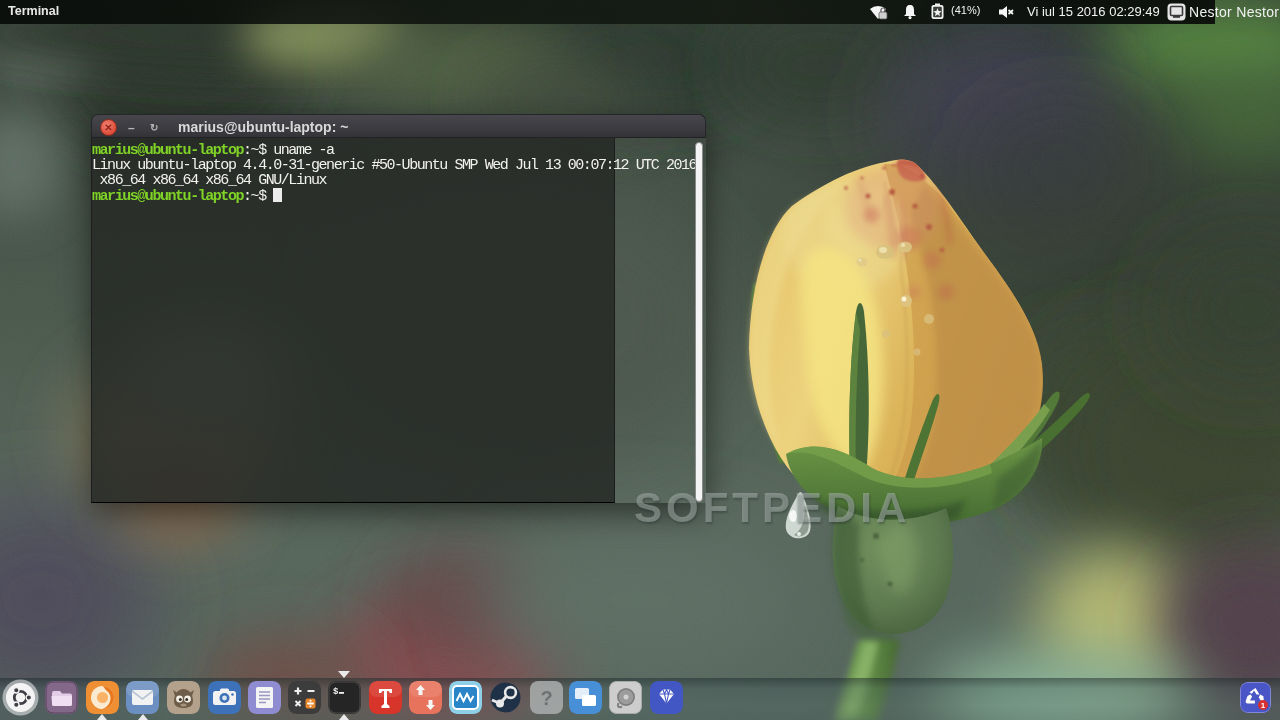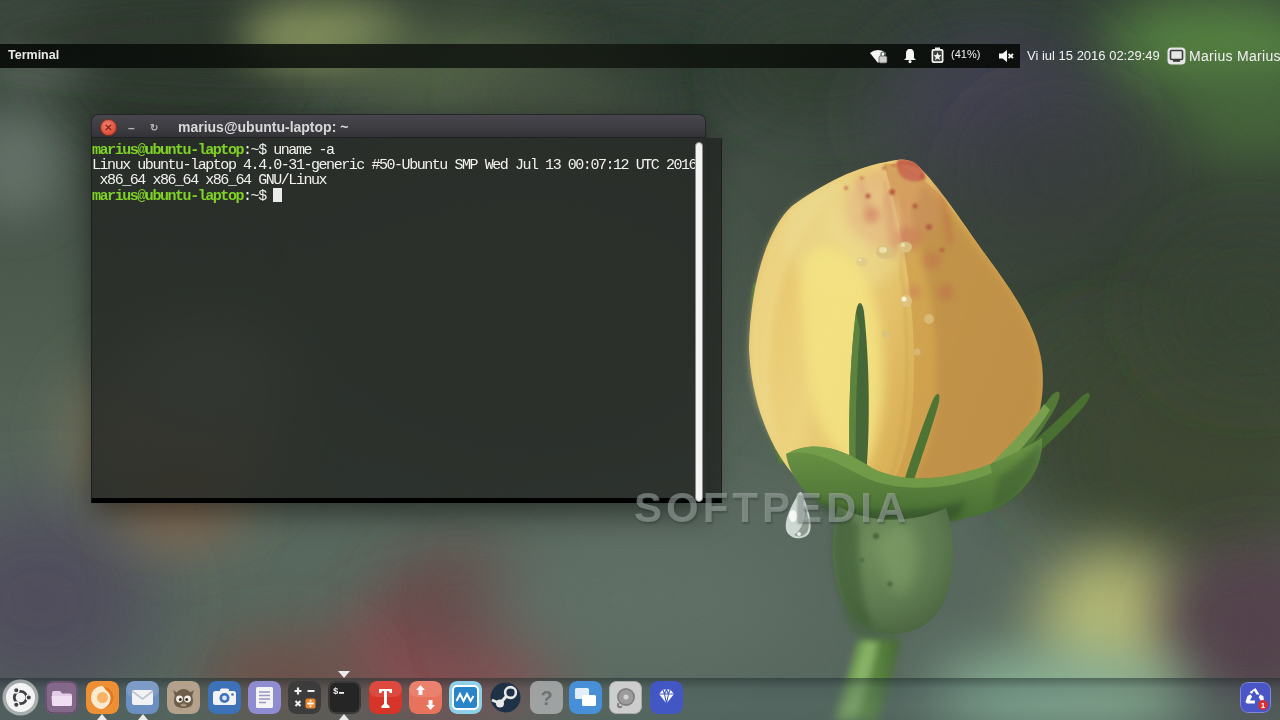--- a/index.html
+++ b/index.html
@@ -1,39 +1,39 @@
 <!DOCTYPE html>
 <html><head>
 <meta charset="utf-8">
 <style>
   html,body{margin:0;padding:0;width:1280px;height:720px;overflow:hidden;background:#4d5f54;}
   body{position:relative;font-family:"Liberation Sans",sans-serif;}
   #bg{position:absolute;left:0;top:0;width:1280px;height:720px;}
   
-  #panel{position:absolute;left:0;top:0;width:1020px;height:24px;
+  #panel{position:absolute;left:0;top:0;width:1215px;height:24px;
     background:linear-gradient(90deg,rgba(8,11,8,.92) 0%,rgba(12,16,12,.88) 25%,rgba(14,19,14,.84) 45%,rgba(16,21,14,.82) 60%,rgba(10,14,10,.88) 80%,rgba(7,10,7,.91) 100%);
-    color:#eee;z-index:5;margin-top:44px;}
+    color:#eee;z-index:5;}
   #panel .appname{position:absolute;left:8px;top:4px;font-size:12.5px;font-weight:bold;color:#e8e8e8;}
   .ptxt{position:absolute;top:4px;font-size:13px;color:#f2f2f2;white-space:nowrap;}
   
   #term{position:absolute;left:91px;top:114px;width:615px;height:389px;
     border-radius:7px 7px 0 0;box-shadow:0 10px 30px rgba(0,0,0,.5);z-index:2;}
   #ttl{position:absolute;left:0;top:0;width:615px;height:24px;
     background:linear-gradient(#47464c,#3a393e 75%,#333237);
     border:1px solid #26252a;border-bottom:1px solid #222126;box-sizing:border-box;
     border-radius:7px 7px 0 0;}
   #ttl .title{position:absolute;left:86px;top:4px;font-size:14px;font-weight:bold;color:#d8d8d8;}
   .btn-close{position:absolute;left:8px;top:4px;width:17px;height:17px;border-radius:50%;
     background:radial-gradient(circle at 40% 35%,#f08274,#e05340 60%,#c43c2a);
     border:1px solid #8f2b1d;box-sizing:border-box;}
   .btn-close:after{content:"✕";position:absolute;left:0;top:0;width:15px;height:15px;
     font-size:10px;line-height:15px;text-align:center;color:#8f2317;font-weight:bold;}
   .tbtn{position:absolute;top:6px;color:#b4b4b4;font-size:12px;font-weight:bold;}
-  #tbody{position:absolute;left:0;top:24px;width:631px;height:365px;
-    background:rgba(37,40,37,.845);border-left:1px solid #1d1d1f;border-right:1px solid #1d1d1f;border-bottom:5px solid #000000;box-sizing:border-box;}
+  #tbody{position:absolute;left:0;top:24px;width:524px;height:365px;
+    background:rgba(37,40,37,.845);border-left:1px solid #1d1d1f;border-right:1px solid #1d1d1f;border-bottom:1px solid #000000;box-sizing:border-box;}
   #tscroll{position:absolute;left:603px;top:4px;width:8px;height:360px;background:#f3f3f3;
     border:1px solid #8a8a8a;border-radius:4px;box-sizing:border-box;}
   #ttext{position:absolute;left:0px;top:5px;font-family:"Liberation Mono",monospace;
     font-size:15px;line-height:15px;letter-spacing:-1.45px;color:#f2f2ef;white-space:pre;}
   #ttext .g{color:#7fd226;font-weight:bold;}
   #ttext .cur{display:inline-block;width:9px;height:14px;background:#ececec;vertical-align:-2px;}
   
   #wm{position:absolute;left:634px;top:484px;font-size:42px;font-weight:bold;
     letter-spacing:4px;color:rgba(170,180,176,.52);text-shadow:1px 2px 2px rgba(35,45,42,.35);
     z-index:4;}
@@ -277,21 +277,21 @@
   <svg style="position:absolute;left:997px;top:4px" width="18" height="16" viewBox="0 0 18 16">
     <path d="M2 5.5 L 5.5 5.5 L 10 2 L 10 14 L 5.5 10.5 L 2 10.5 Z" fill="#f5f5f5"></path>
     <path d="M11.5 6 L 16 10 M16 6 L 11.5 10" stroke="#f5f5f5" stroke-width="1.8"></path>
   </svg>
   <div class="ptxt" style="left:1027px;font-size:13px;">Vi iul 15 2016 02:29:49</div>
   <svg style="position:absolute;left:1167px;top:3px" width="19" height="18" viewBox="0 0 19 18">
     <rect x="0.5" y="0.5" width="18" height="17" rx="4" fill="#e6e6e6"></rect>
     <rect x="3.5" y="3.5" width="12" height="9" rx="1" fill="none" stroke="#3a3a3a" stroke-width="1.6"></rect>
     <rect x="6" y="13" width="7" height="1.8" fill="#3a3a3a"></rect>
   </svg>
-  <div class="ptxt" style="left:1189px;font-size:14px;letter-spacing:0.3px;top:3.5px;">Marius Marius</div>
+  <div class="ptxt" style="left:1189px;font-size:14px;letter-spacing:0.3px;top:3.5px;">Nestor Nestor</div>
 </div>
 
 <div id="dockband"></div>
 <div id="dock">
 
   <svg class="di" style="left:2px;top:679px;width:37px;height:37px;" viewBox="0 0 37 37">
     <circle cx="18.5" cy="18.5" r="18" fill="rgba(255,255,255,.5)"></circle>
     <circle cx="18.5" cy="18.5" r="14.5" fill="#f4f4f4"></circle>
     <circle cx="18.5" cy="18.5" r="6.2" fill="none" stroke="#3f3f46" stroke-width="2.8"></circle>
     <circle cx="26.8" cy="18.5" r="2.7" fill="#3f3f46" stroke="#f4f4f4" stroke-width="1.3"></circle>

